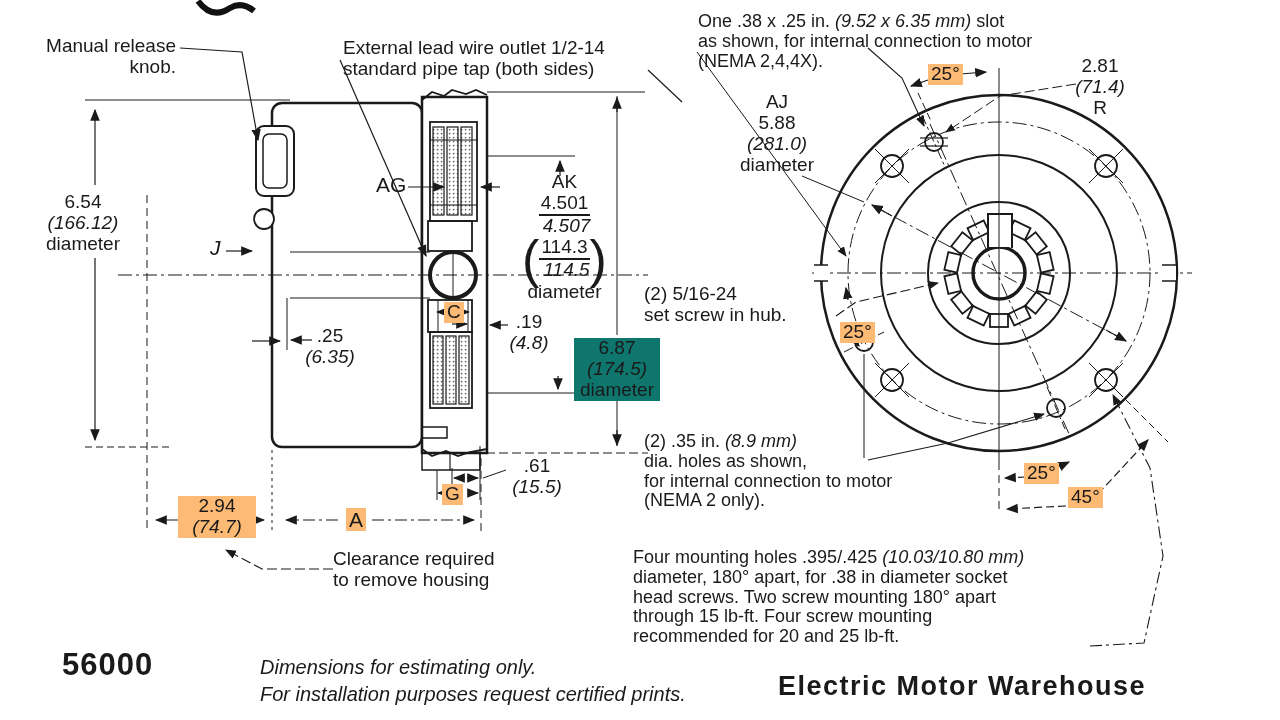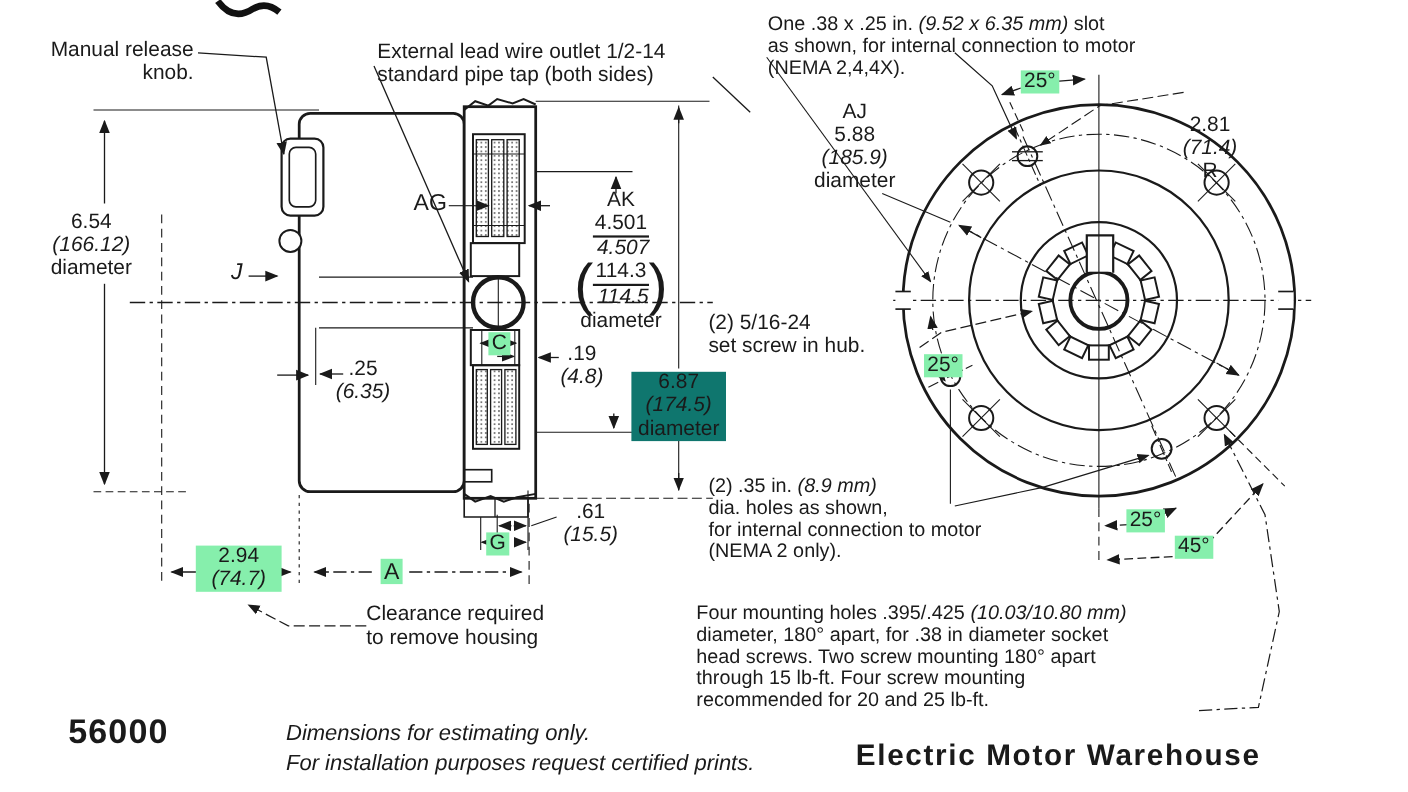--- a/index.html
+++ b/index.html
@@ -2,21 +2,21 @@
 <html><head>
 <meta charset="utf-8">
 <style>
   html,body{margin:0;padding:0;background:#fff;}
   .stage{position:relative;width:1280px;height:720px;background:#fff;overflow:hidden;
          font-family:"Liberation Sans",sans-serif;color:#1a1a1a;}
   .stage svg{position:absolute;left:0;top:0;}
   .lbl{position:absolute;line-height:1.1;white-space:nowrap;font-size:19px;}
   .c{text-align:center;} .r{text-align:right;}
   .it{font-style:italic;}
-  .wbg{background:#86efac;padding:0 3px;}
+  .wbg{background:#fdba74;padding:0 3px;}
   .sm{font-size:18px;}
   .frac{display:inline-block;text-align:right;vertical-align:middle;}
   .frac .top{display:block;border-bottom:2px solid #1a1a1a;padding:0 2px;}
   .frac .bot{display:block;font-style:italic;}
   .bigp{font-size:52px;font-weight:300;line-height:0.85;vertical-align:middle;}
   .model{font-size:31px;font-weight:bold;letter-spacing:1px;}
   .brand{font-size:27px;font-weight:bold;letter-spacing:1.5px;}
   .disc{font-size:20px;font-style:italic;line-height:1.35;}
 </style>
 </head>
@@ -238,30 +238,30 @@
   <span>External lead wire outlet 1/2-14</span><br>
   <span>standard pipe tap (both sides)</span>
 </div>
 
 <div class="lbl sm" style="left:698px;top:12px;">
   <span>One .38 x .25 in. </span><span class="it">(9.52 x 6.35 mm)</span><span> slot</span><br>
   <span>as shown, for internal connection to motor</span><br>
   <span>(NEMA 2,4,4X).</span>
 </div>
 
-<div class="lbl c" style="left:1068px;top:56px;width:64px;margin-top:48px;">
+<div class="lbl c" style="left:1068px;top:56px;width:64px;">
   <span>2.81</span><br>
   <span class="it">(71.4)</span><br>
   <span>R</span>
 </div>
 
 <div class="lbl c" style="left:733px;top:92px;width:88px;">
   <span>AJ</span><br>
   <span>5.88</span><br>
-  <span class="it">(185.9)</span><br>
+  <span class="it">(281.0)</span><br>
   <span>diameter</span>
 </div>
 
 <div class="lbl wbg" style="left:928px;top:64px;">25°</div>
 
 <div class="lbl c" style="left:36px;top:192px;width:94px;">
   <span>6.54</span><br>
   <span class="it">(166.12)</span><br>
   <span>diameter</span>
 </div>

